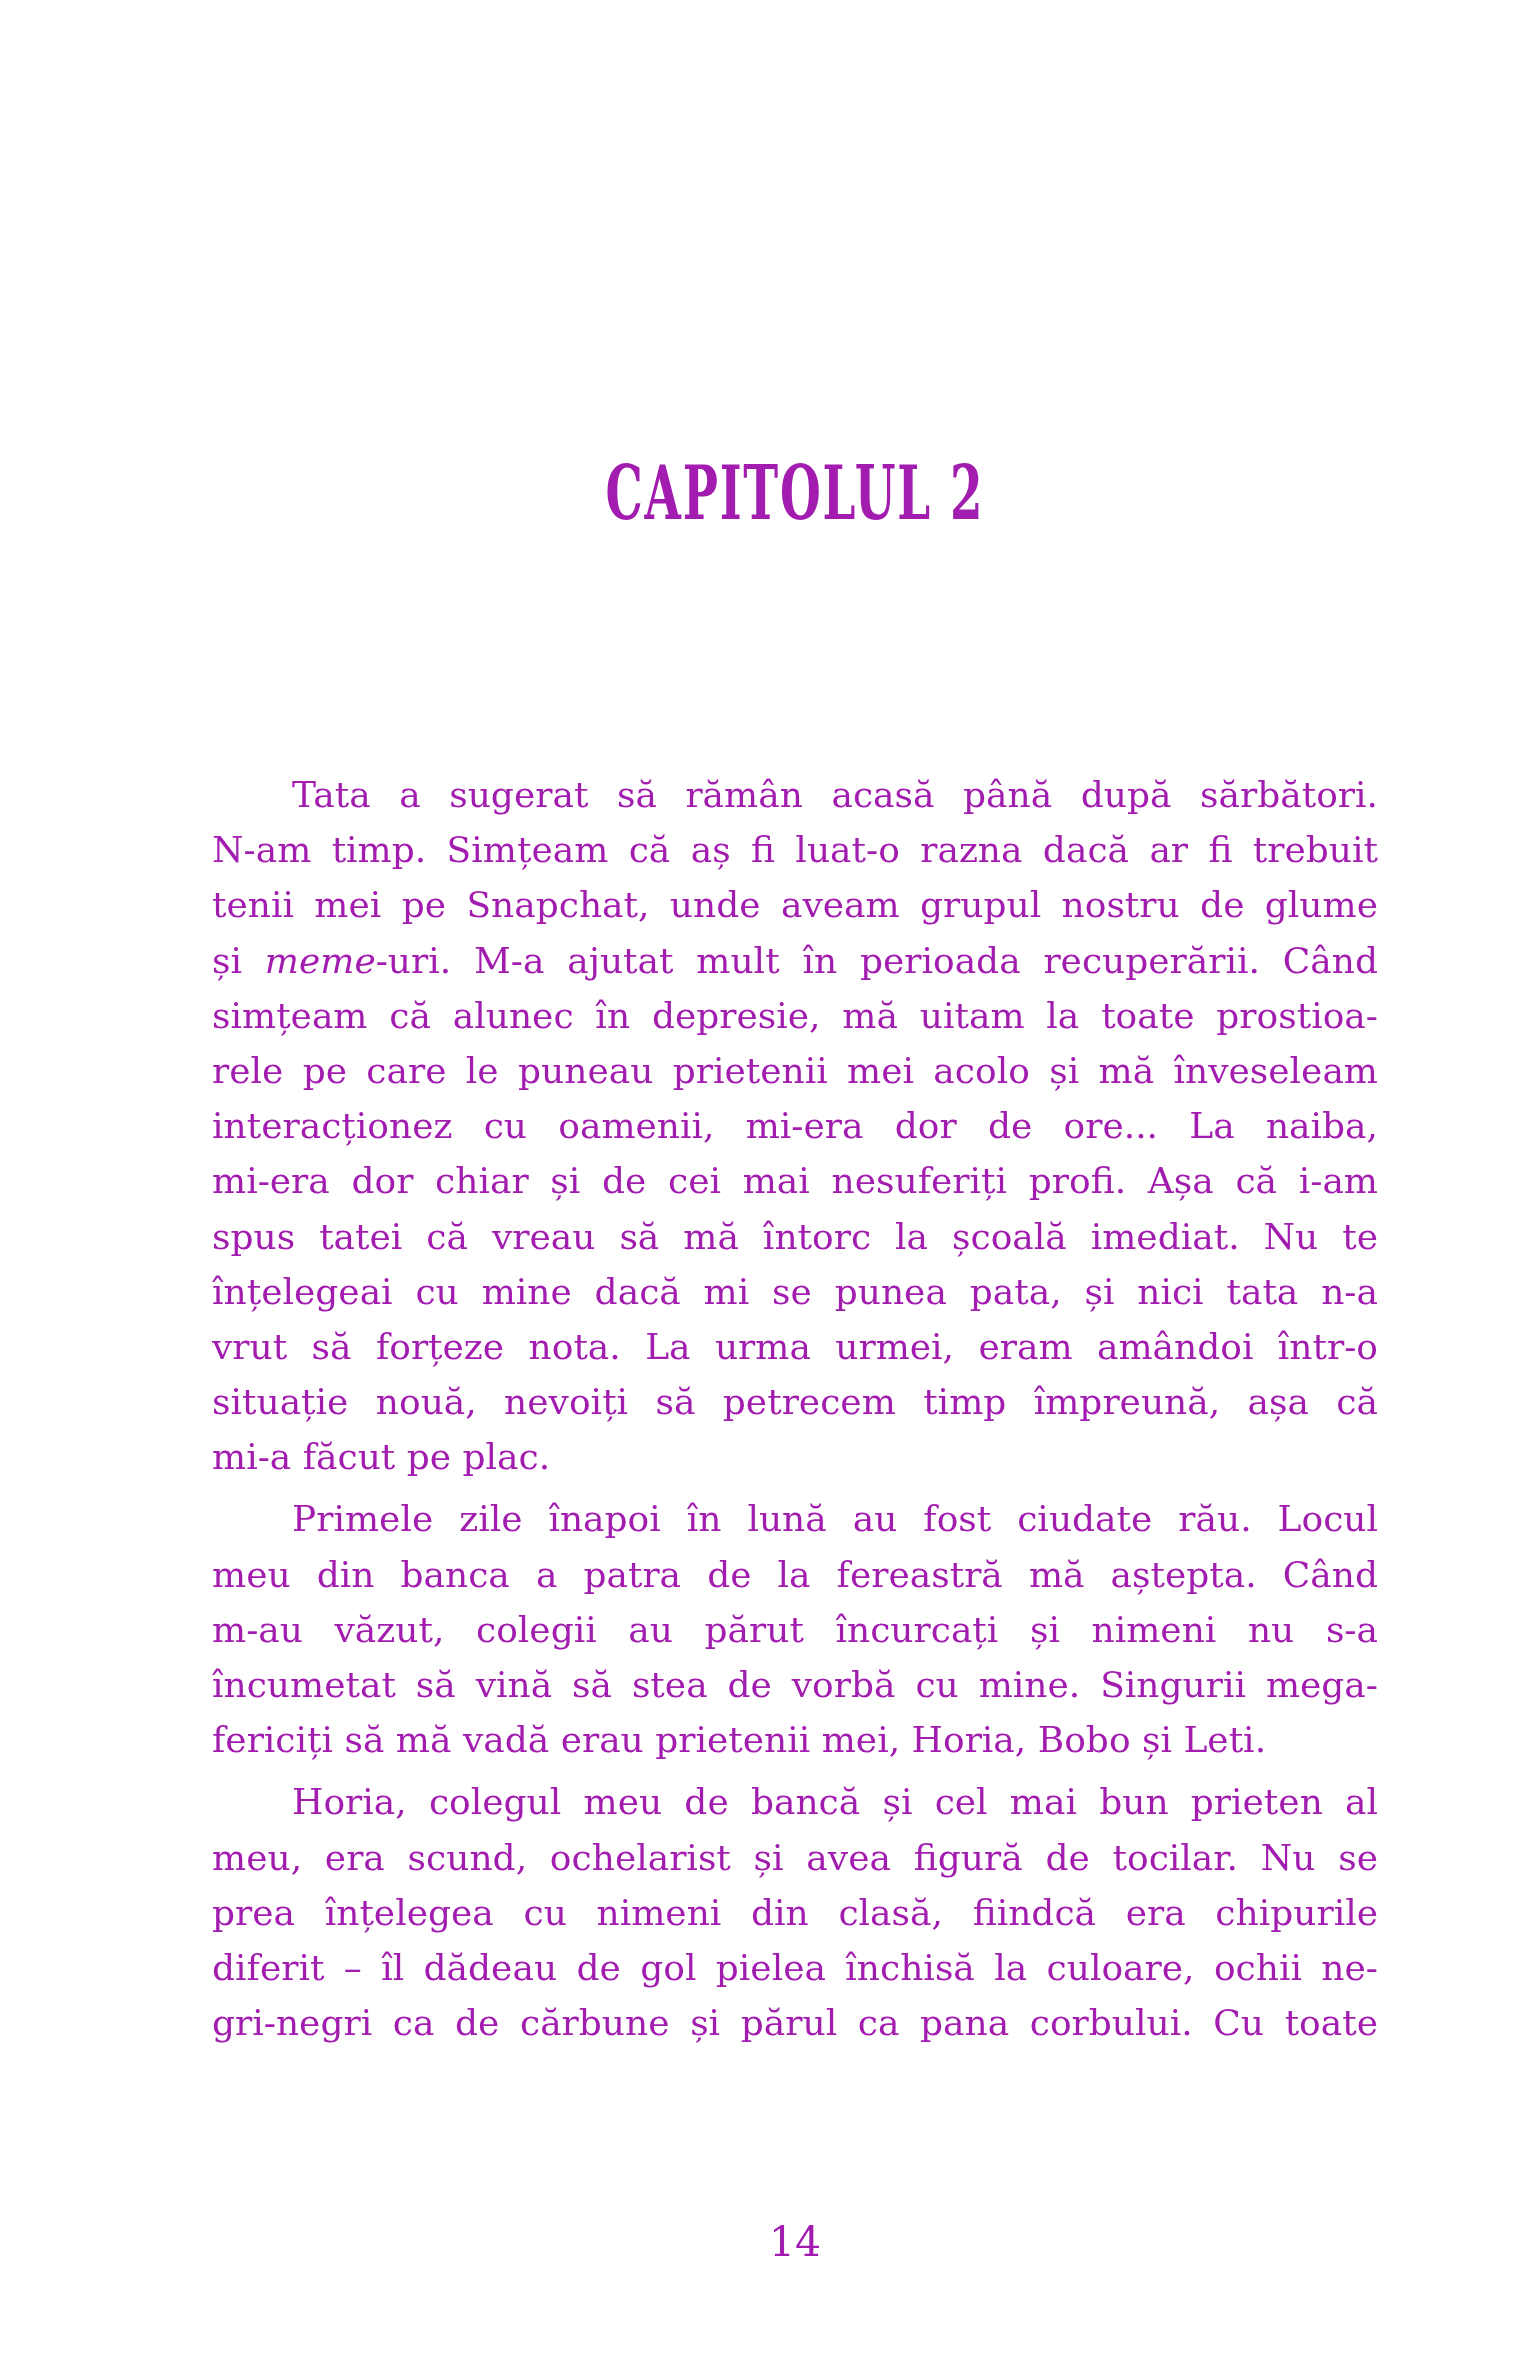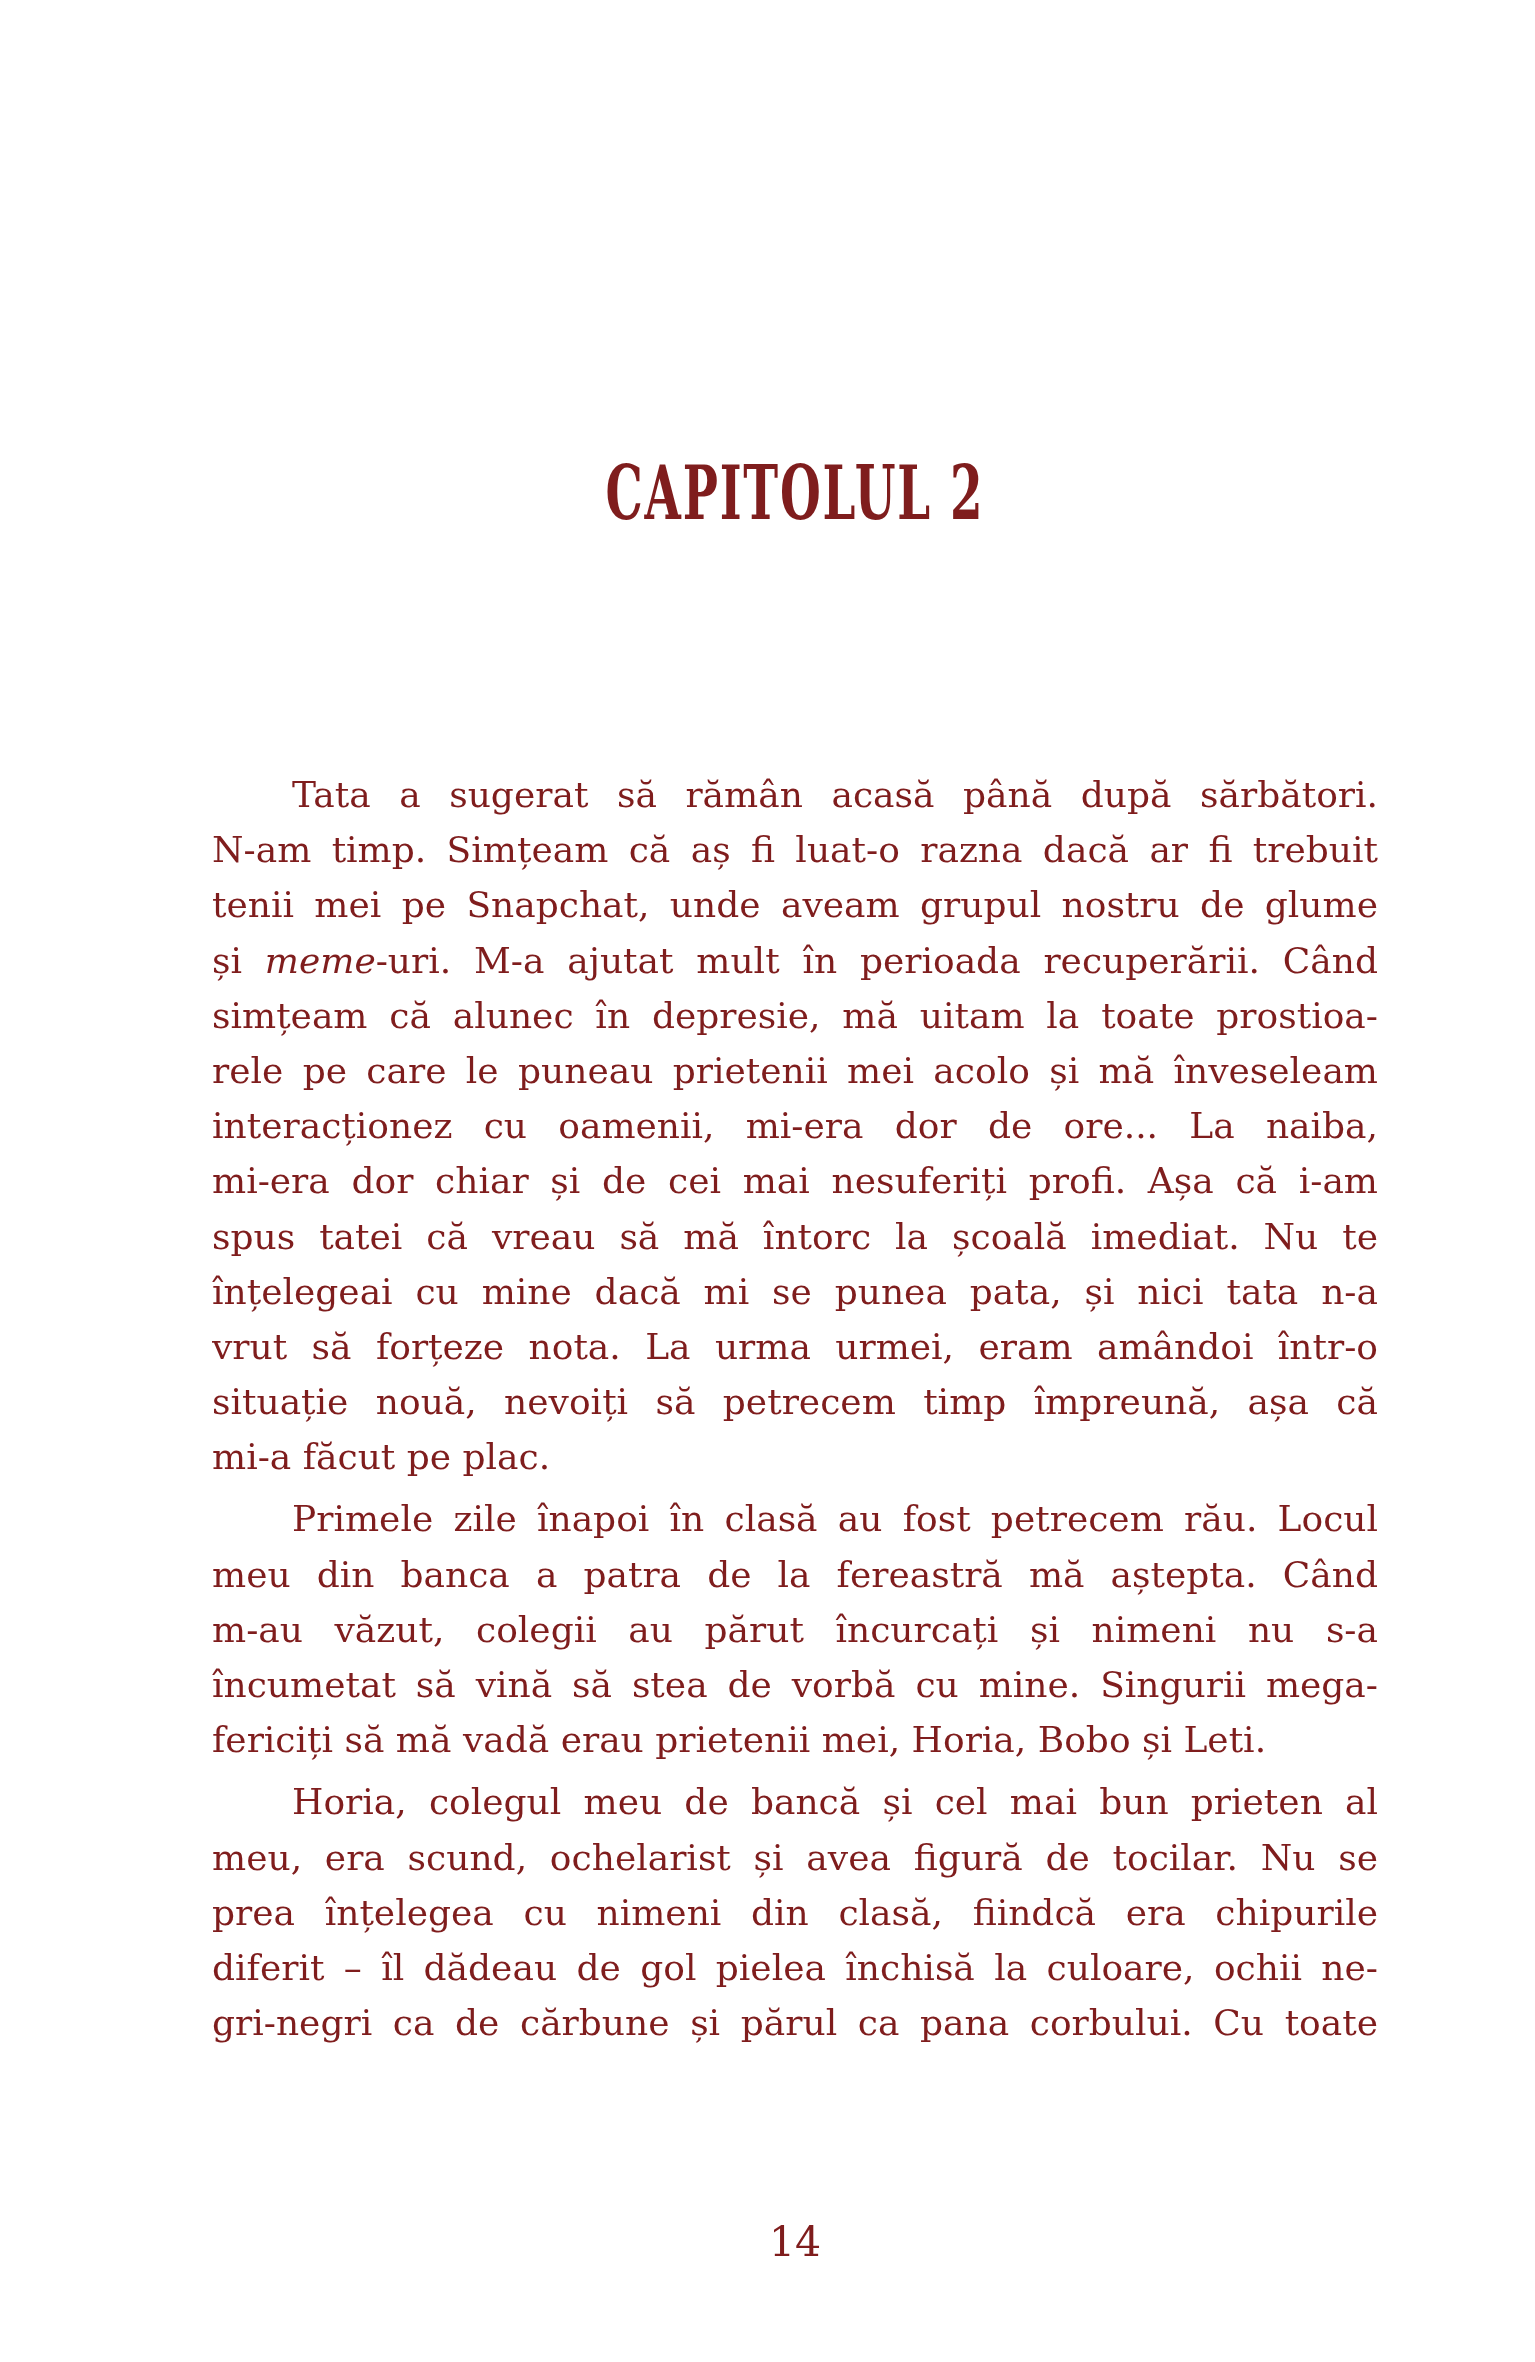--- a/index.html
+++ b/index.html
@@ -7,21 +7,21 @@
     padding: 0;
     background: #ffffff;
   }
   .page {
     position: relative;
     width: 1535px;
     height: 2362px;
     background: #ffffff;
     overflow: hidden;
     font-family: "DejaVu Serif", "Liberation Serif", serif;
-    color: #7f1d1d;
+    color: #a21caf;
   }
   .chapter-title {
     position: absolute;
     top: 448px;
     left: 205px;
     width: 1180px;
     text-align: center;
     font-family: "DejaVu Serif", "Liberation Serif", serif;
     font-weight: bold;
     font-size: 52px;
@@ -75,21 +75,21 @@
         <div class="line"><span>rele pe care le puneau prietenii mei acolo și mă înveseleam</span></div>
         <div class="line"><span>interacționez cu oamenii, mi-era dor de ore... La naiba,</span></div>
         <div class="line"><span>mi-era dor chiar și de cei mai nesuferiți profi. Așa că i-am</span></div>
         <div class="line"><span>spus tatei că vreau să mă întorc la școală imediat. Nu te</span></div>
         <div class="line"><span>înțelegeai cu mine dacă mi se punea pata, și nici tata n-a</span></div>
         <div class="line"><span>vrut să forțeze nota. La urma urmei, eram amândoi într-o</span></div>
         <div class="line"><span>situație nouă, nevoiți să petrecem timp împreună, așa că</span></div>
         <div class="line para-end"><span>mi-a făcut pe plac.</span></div>
       </div>
       <div class="paragraph">
-        <div class="line indent"><span>Primele zile înapoi în clasă au fost petrecem rău. Locul</span></div>
+        <div class="line indent"><span>Primele zile înapoi în lună au fost ciudate rău. Locul</span></div>
         <div class="line"><span>meu din banca a patra de la fereastră mă aștepta. Când</span></div>
         <div class="line"><span>m-au văzut, colegii au părut încurcați și nimeni nu s-a</span></div>
         <div class="line"><span>încumetat să vină să stea de vorbă cu mine. Singurii mega-</span></div>
         <div class="line para-end"><span>fericiți să mă vadă erau prietenii mei, Horia, Bobo și Leti.</span></div>
       </div>
       <div class="paragraph">
         <div class="line indent"><span>Horia, colegul meu de bancă și cel mai bun prieten al</span></div>
         <div class="line"><span>meu, era scund, ochelarist și avea figură de tocilar. Nu se</span></div>
         <div class="line"><span>prea înțelegea cu nimeni din clasă, fiindcă era chipurile</span></div>
         <div class="line"><span>diferit – îl dădeau de gol pielea închisă la culoare, ochii ne-</span></div>

